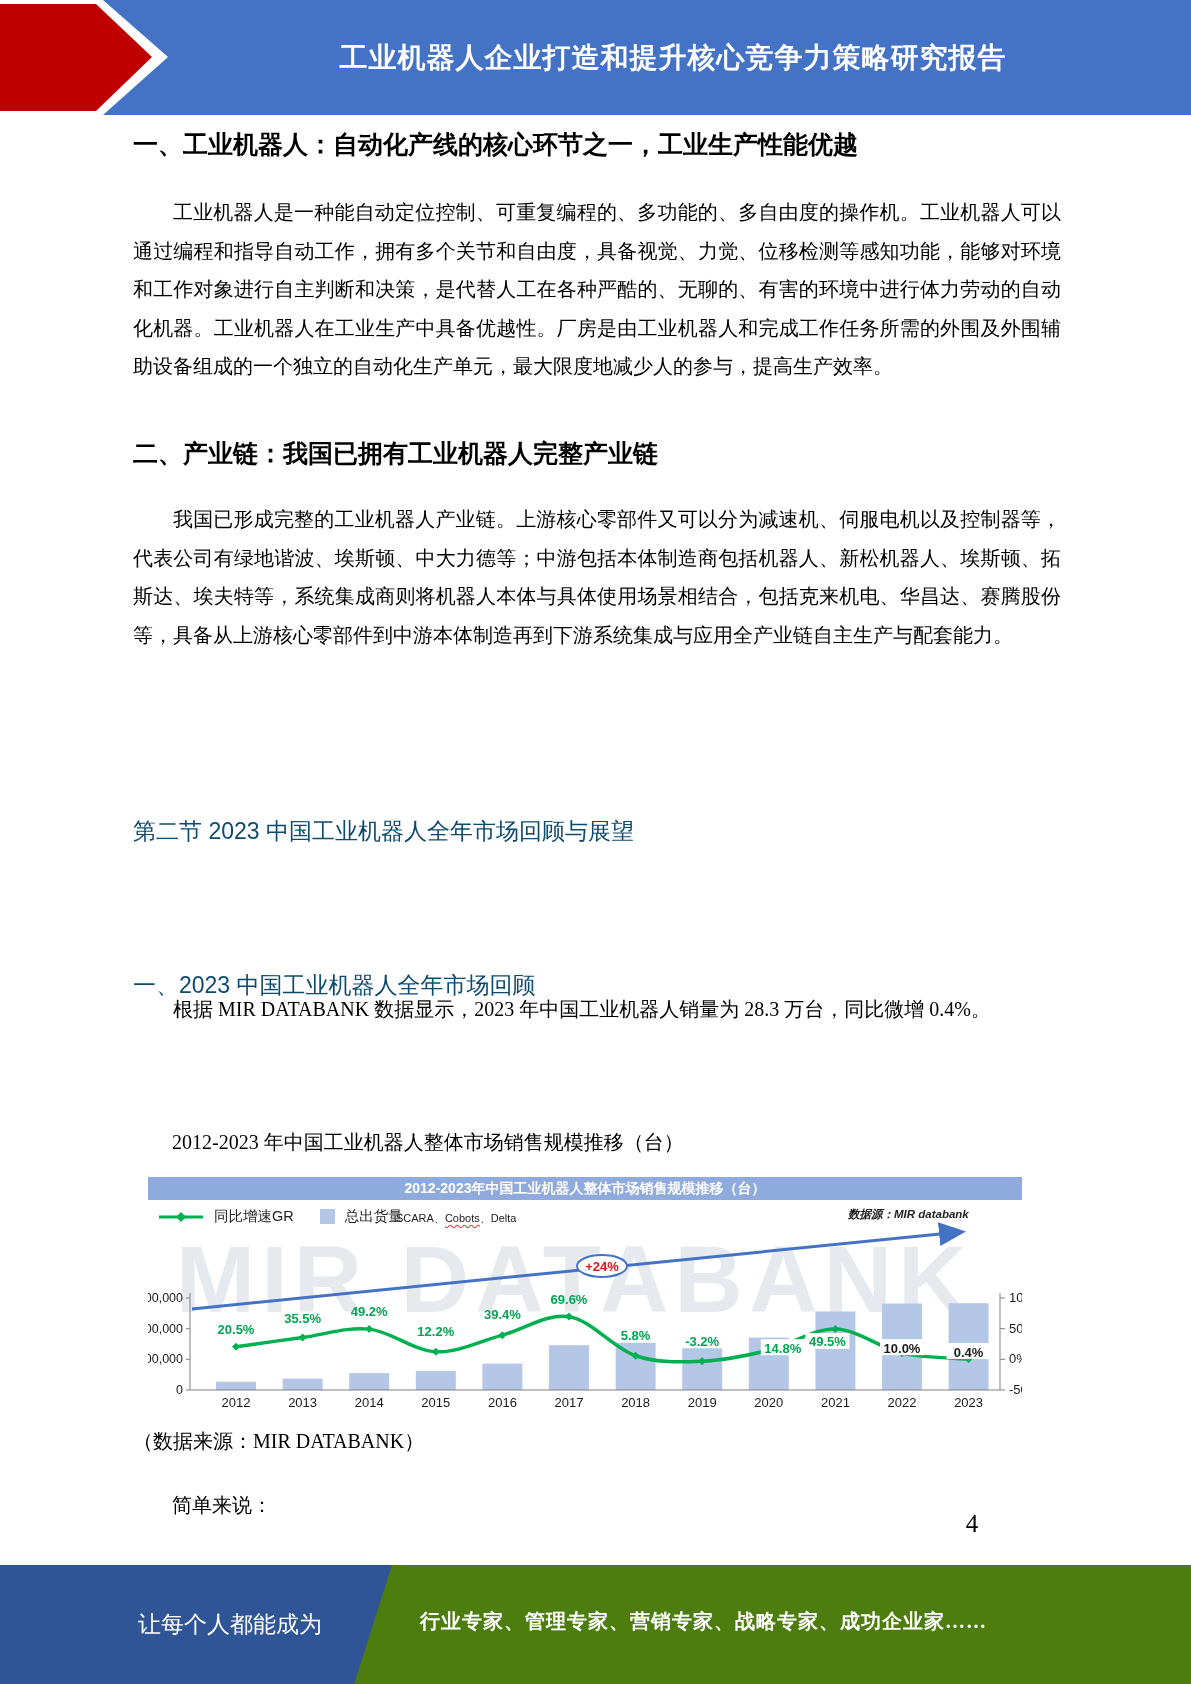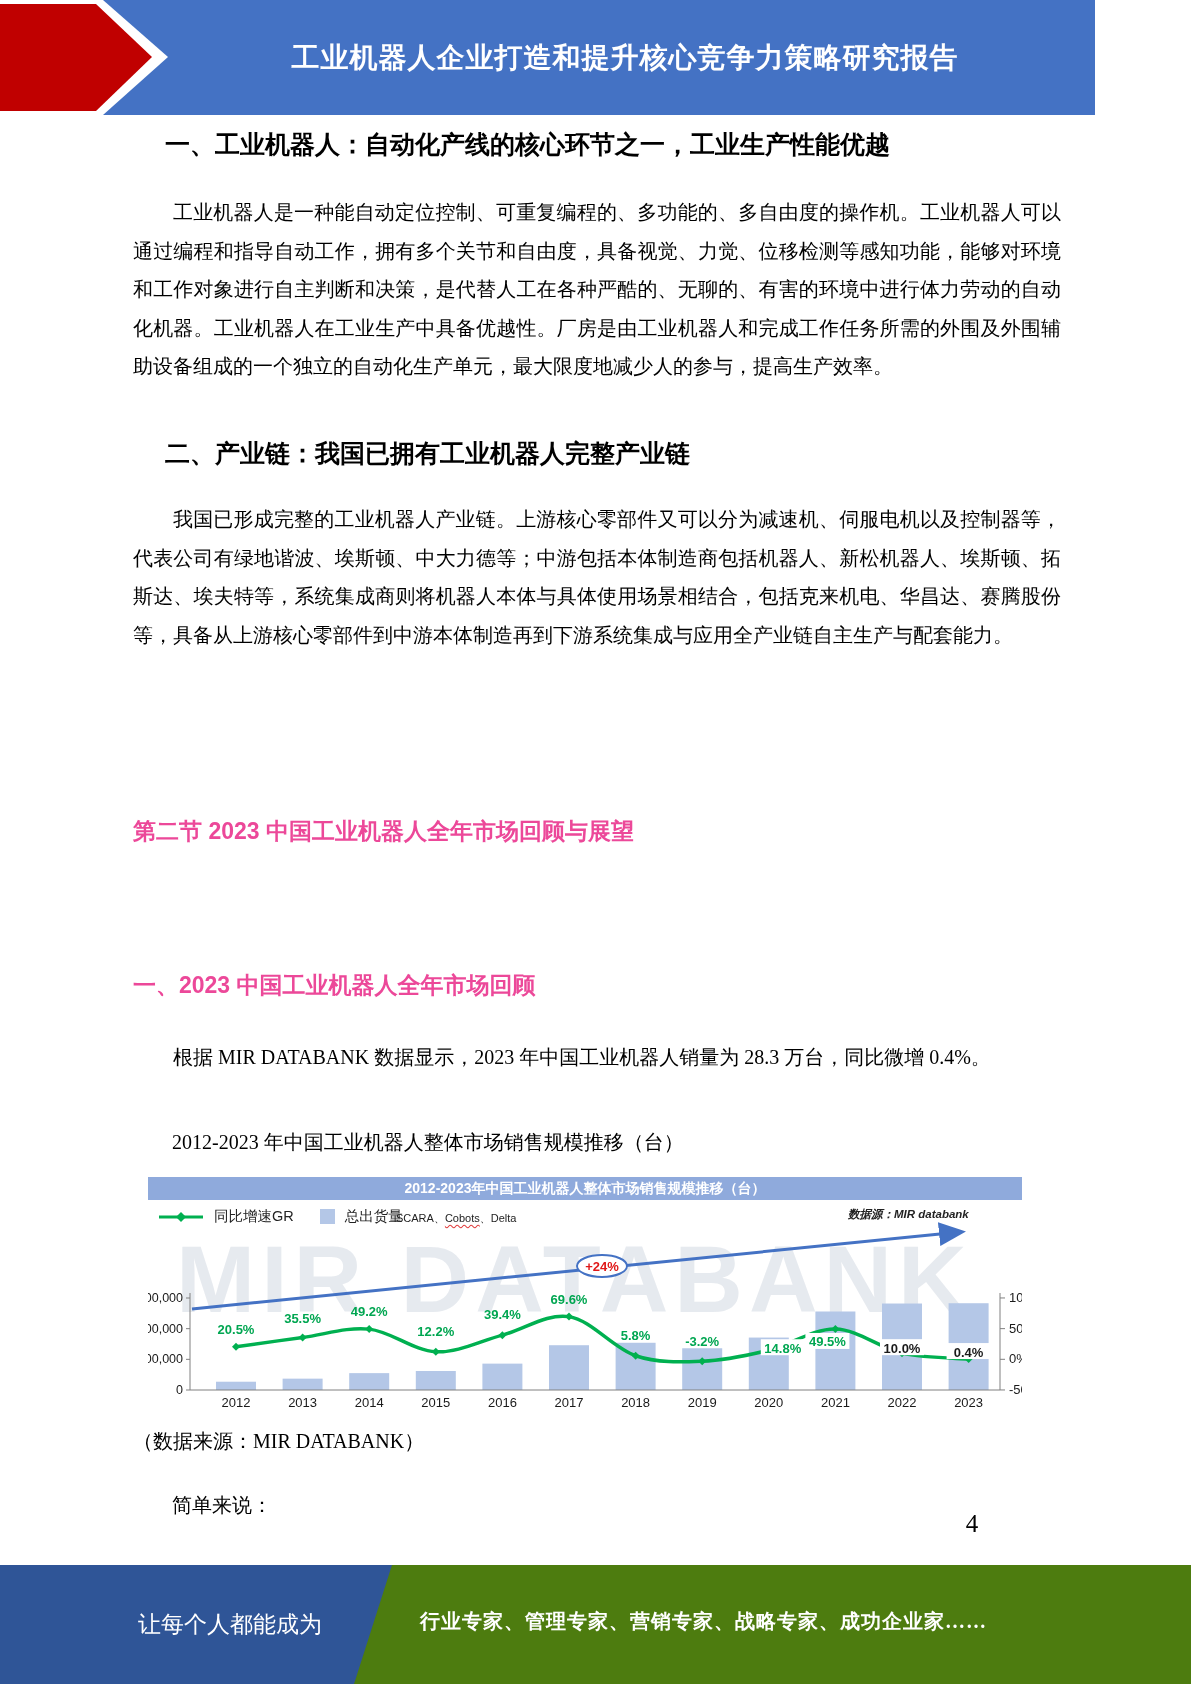--- a/index.html
+++ b/index.html
@@ -1,29 +1,29 @@
 <!DOCTYPE html>
 <html><head>
 <meta charset="utf-8">
 <style>
   html,body{margin:0;padding:0;background:#888;}
   .page{position:relative;width:1191px;height:1684px;background:#ffffff;margin:0 auto;overflow:hidden;
         font-family:"Liberation Serif","DejaVu Serif",serif;color:#111;}
   
-  .hdr{position:absolute;left:0;top:0;width:1095px;height:115px;background:#4472c4;}
+  .hdr{position:absolute;left:0;top:0;width:1191px;height:115px;background:#4472c4;}
   .hdr-arrow{position:absolute;left:0;top:0;}
   .hdr-title{position:absolute;left:175px;right:20px;top:0;height:115px;display:flex;align-items:center;justify-content:center;
              color:#fff;font-family:"Liberation Sans","DejaVu Sans",sans-serif;font-weight:bold;font-size:28px;letter-spacing:1px;}
   
   .h1{position:absolute;left:133px;width:940px;font-family:"Liberation Sans","DejaVu Sans",sans-serif;
-      font-weight:bold;font-size:25px;color:#000;margin-left:32px;}
+      font-weight:bold;font-size:25px;color:#000;}
   .para{position:absolute;left:133px;width:928px;font-size:20px;line-height:38.5px;text-align:justify;
         text-indent:2em;color:#000;}
   .chap{position:absolute;left:133px;width:940px;font-family:"Liberation Sans","DejaVu Sans",sans-serif;
-        font-weight:bold;font-size:23px;color:#ec4899;}
+        font-weight:normal;font-size:23px;color:#0c4a6e;}
   .caption{position:absolute;left:172px;width:900px;font-size:20px;color:#000;}
   .pageno{position:absolute;left:952px;top:1510px;width:40px;font-size:25px;color:#000;text-align:center;}
   
   .chart{position:absolute;left:148px;top:1177px;width:874px;height:248px;background:#fff;overflow:hidden;}
   .chart-titlebar{position:absolute;left:0;top:0;width:874px;height:23px;background:#8faadc;
                   display:flex;align-items:center;justify-content:center;color:#fff;
                   font-family:"Liberation Sans","DejaVu Sans",sans-serif;font-weight:bold;font-size:14px;}
   .watermark{position:absolute;left:28px;top:48px;font-family:"Liberation Sans","DejaVu Sans",sans-serif;
              font-weight:bold;font-size:95px;letter-spacing:6px;color:#c9d1dc;opacity:.45;white-space:nowrap;}
   .chart svg.plot{position:absolute;left:0;top:0;}
@@ -56,21 +56,21 @@
   </div>
 
   <div class="h1" style="top:128px;">一、工业机器人：自动化产线的核心环节之一，工业生产性能优越</div>
   <div class="para" style="top:193px;">工业机器人是一种能自动定位控制、可重复编程的、多功能的、多自由度的操作机。工业机器人可以通过编程和指导自动工作，拥有多个关节和自由度，具备视觉、力觉、位移检测等感知功能，能够对环境和工作对象进行自主判断和决策，是代替人工在各种严酷的、无聊的、有害的环境中进行体力劳动的自动化机器。工业机器人在工业生产中具备优越性。厂房是由工业机器人和完成工作任务所需的外围及外围辅助设备组成的一个独立的自动化生产单元，最大限度地减少人的参与，提高生产效率。</div>
 
   <div class="h1" style="top:437px;">二、产业链：我国已拥有工业机器人完整产业链</div>
   <div class="para" style="top:500px;">我国已形成完整的工业机器人产业链。上游核心零部件又可以分为减速机、伺服电机以及控制器等，代表公司有绿地谐波、埃斯顿、中大力德等；中游包括本体制造商包括机器人、新松机器人、埃斯顿、拓斯达、埃夫特等，系统集成商则将机器人本体与具体使用场景相结合，包括克来机电、华昌达、赛腾股份等，具备从上游核心零部件到中游本体制造再到下游系统集成与应用全产业链自主生产与配套能力。</div>
 
   <div class="chap" style="top:816px;">第二节 2023 中国工业机器人全年市场回顾与展望</div>
   <div class="chap" style="top:970px;">一、2023 中国工业机器人全年市场回顾</div>
-  <div class="para" style="top:1038px;">根据 MIR DATABANK 数据显示，2023 年中国工业机器人销量为 28.3 万台，同比微增 0.4%。</div>
+  <div class="para" style="top:990px;">根据 MIR DATABANK 数据显示，2023 年中国工业机器人销量为 28.3 万台，同比微增 0.4%。</div>
   <div class="caption" style="top:1112px;margin-top:17px;">2012-2023 年中国工业机器人整体市场销售规模推移（台）</div>
 
   <div class="chart">
     <div class="watermark">MIR DATABANK</div>
     <svg class="plot" width="874" height="248" viewBox="0 0 874 248">
         <defs>
           <marker id="ah" markerWidth="9" markerHeight="8" refX="7" refY="4" orient="auto">
             <path d="M0,0 L9,4 L0,8 Z" fill="#4472c4"></path>
           </marker>
         </defs>

